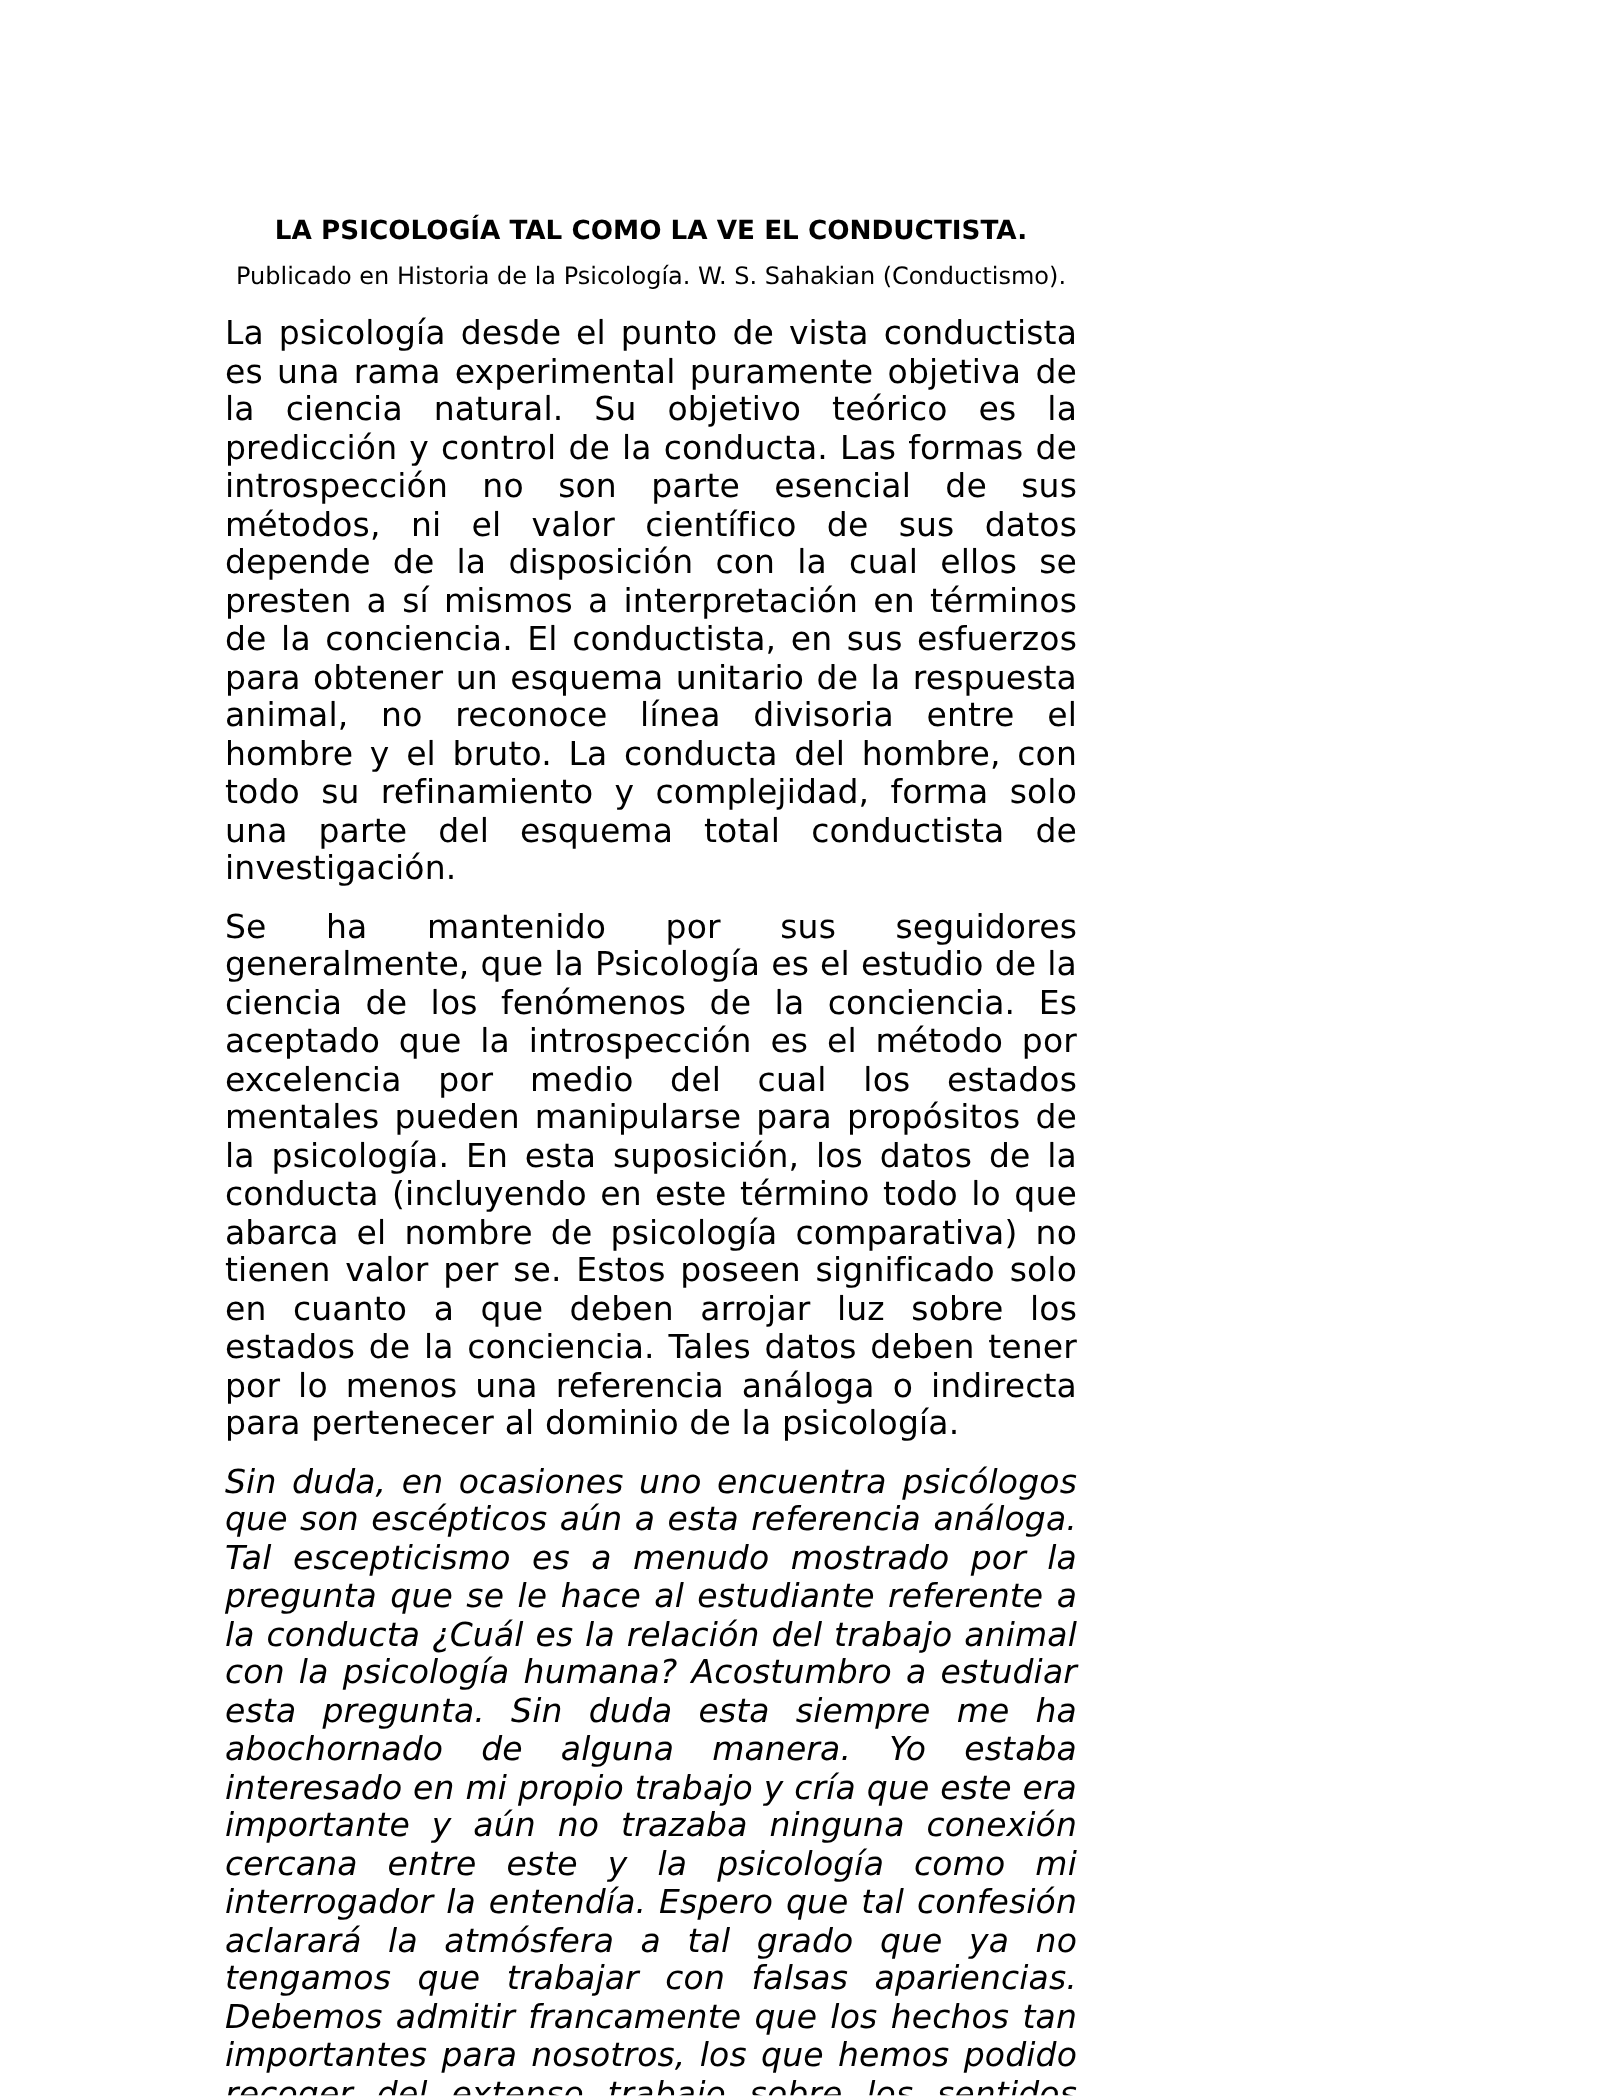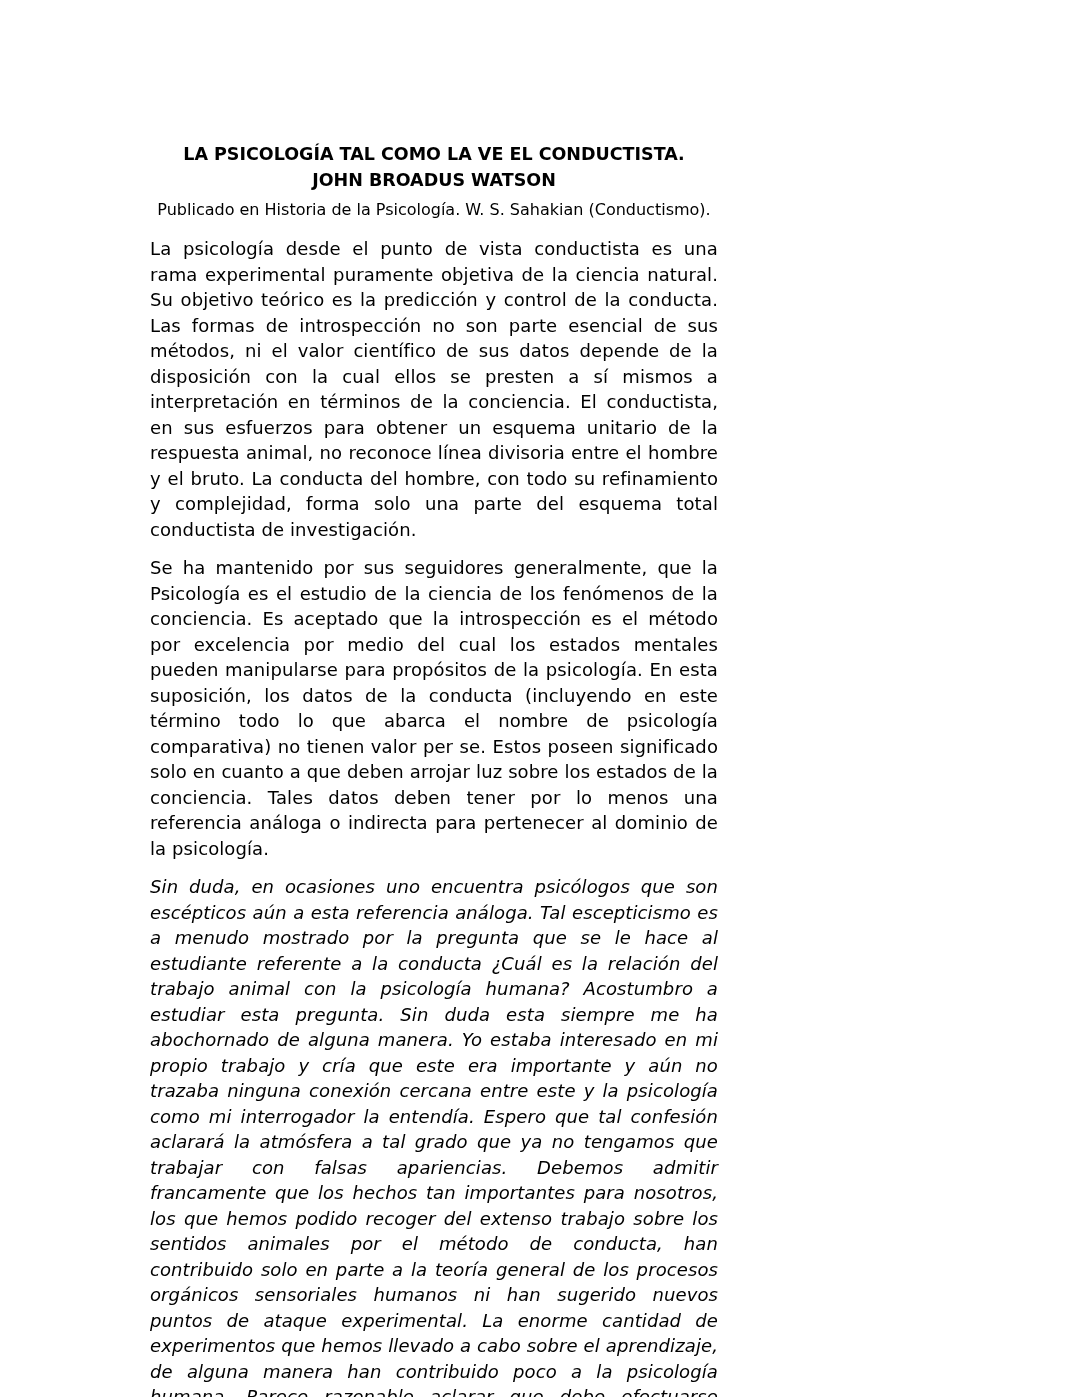--- a/index.html
+++ b/index.html
@@ -26,34 +26,33 @@
       margin: 0;
     }
     .doc-source {
       font-size: 16px;
       font-weight: normal;
       text-align: center;
       line-height: 26px;
       margin: 4px;
     }
     .para {
-      font-size: 18px;
+      font-size: 22px;
       line-height: 25.5px;
       text-align: justify;
       margin: 13px 0 0 0;
       letter-spacing: 0.1px;
     }
     .para.cutoff {
       text-align-last: justify;
       font-style: italic;
     }
   </style>
 </head>
 <body>
 
 <div class="page">
   <div class="doc-title">LA PSICOLOGÍA TAL COMO LA VE EL CONDUCTISTA.</div>
-  <div class="doc-title">JOHN BROADUS WATSON</div>
   <div class="doc-source">Publicado en Historia de la Psicología. W. S. Sahakian (Conductismo).</div>
   <p class="para">La psicología desde el punto de vista conductista es una rama experimental puramente objetiva de la ciencia natural. Su objetivo teórico es la predicción y control de la conducta. Las formas de introspección no son parte esencial de sus métodos, ni el valor científico de sus datos depende de la disposición con la cual ellos se presten a sí mismos a interpretación en términos de la conciencia. El conductista, en sus esfuerzos para obtener un esquema unitario de la respuesta animal, no reconoce línea divisoria entre el hombre y el bruto. La conducta del hombre, con todo su refinamiento y complejidad, forma solo una parte del esquema total conductista de investigación.</p>
   <p class="para">Se ha mantenido por sus seguidores generalmente, que la Psicología es el estudio de la ciencia de los fenómenos de la conciencia. Es aceptado que la introspección es el método por excelencia por medio del cual los estados mentales pueden manipularse para propósitos de la psicología. En esta suposición, los datos de la conducta (incluyendo en este término todo lo que abarca el nombre de psicología comparativa) no tienen valor per se. Estos poseen significado solo en cuanto a que deben arrojar luz sobre los estados de la conciencia. Tales datos deben tener por lo menos una referencia análoga o indirecta para pertenecer al dominio de la psicología.</p>
   <p class="para cutoff">Sin duda, en ocasiones uno encuentra psicólogos que son escépticos aún a esta referencia análoga. Tal escepticismo es a menudo mostrado por la pregunta que se le hace al estudiante referente a la conducta ¿Cuál es la relación del trabajo animal con la psicología humana? Acostumbro a estudiar esta pregunta. Sin duda esta siempre me ha abochornado de alguna manera. Yo estaba interesado en mi propio trabajo y cría que este era importante y aún no trazaba ninguna conexión cercana entre este y la psicología como mi interrogador la entendía. Espero que tal confesión aclarará la atmósfera a tal grado que ya no tengamos que trabajar con falsas apariencias. Debemos admitir francamente que los hechos tan importantes para nosotros, los que hemos podido recoger del extenso trabajo sobre los sentidos animales por el método de conducta, han contribuido solo en parte a la teoría general de los procesos orgánicos sensoriales humanos ni han sugerido nuevos puntos de ataque experimental. La enorme cantidad de experimentos que hemos llevado a cabo sobre el aprendizaje, de alguna manera han contribuido poco a la psicología humana. Parece razonable aclarar que debe efectuarse alguna clase de compromisos: ya sea que la psicología debe cambiar su punto de vista para tomar los hechos de la conducta,</p>
 </div>
 
 </body></html>

